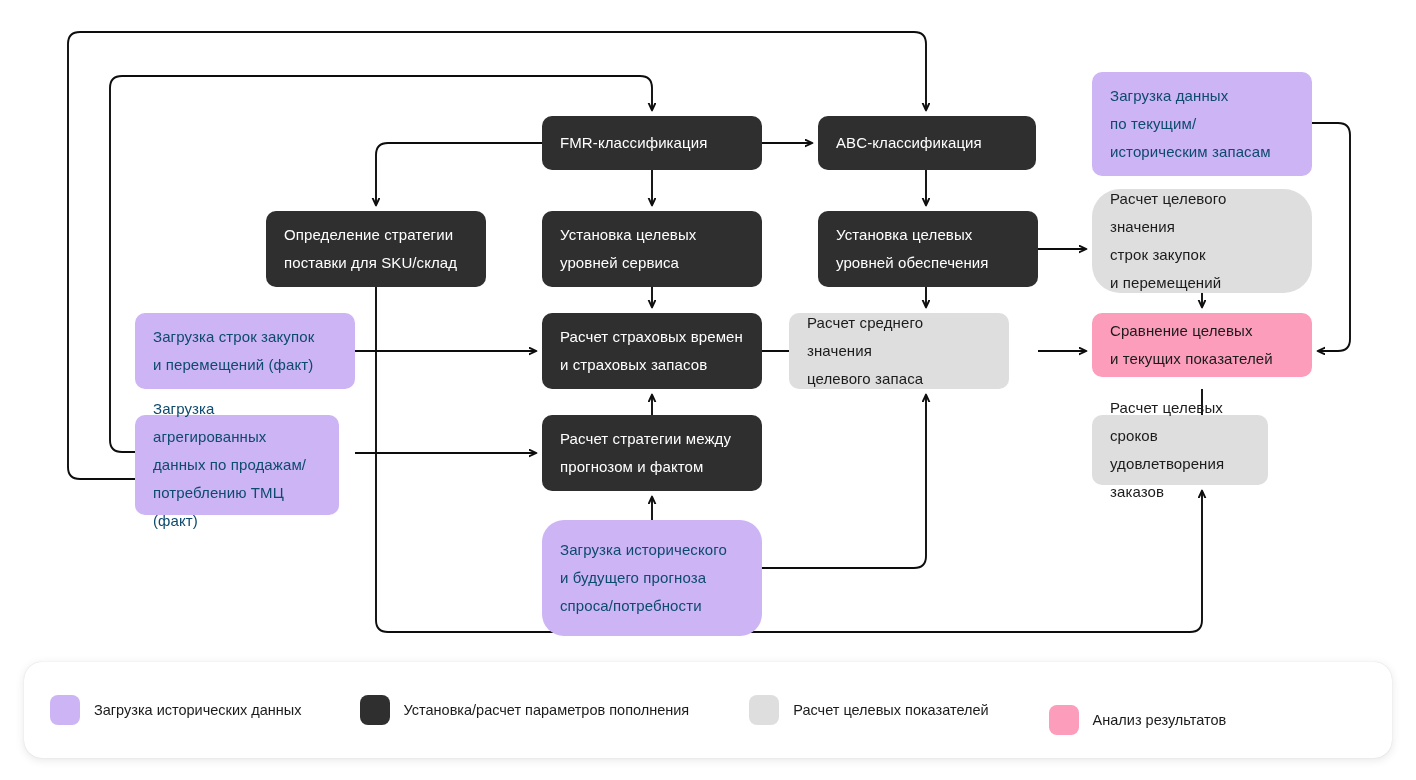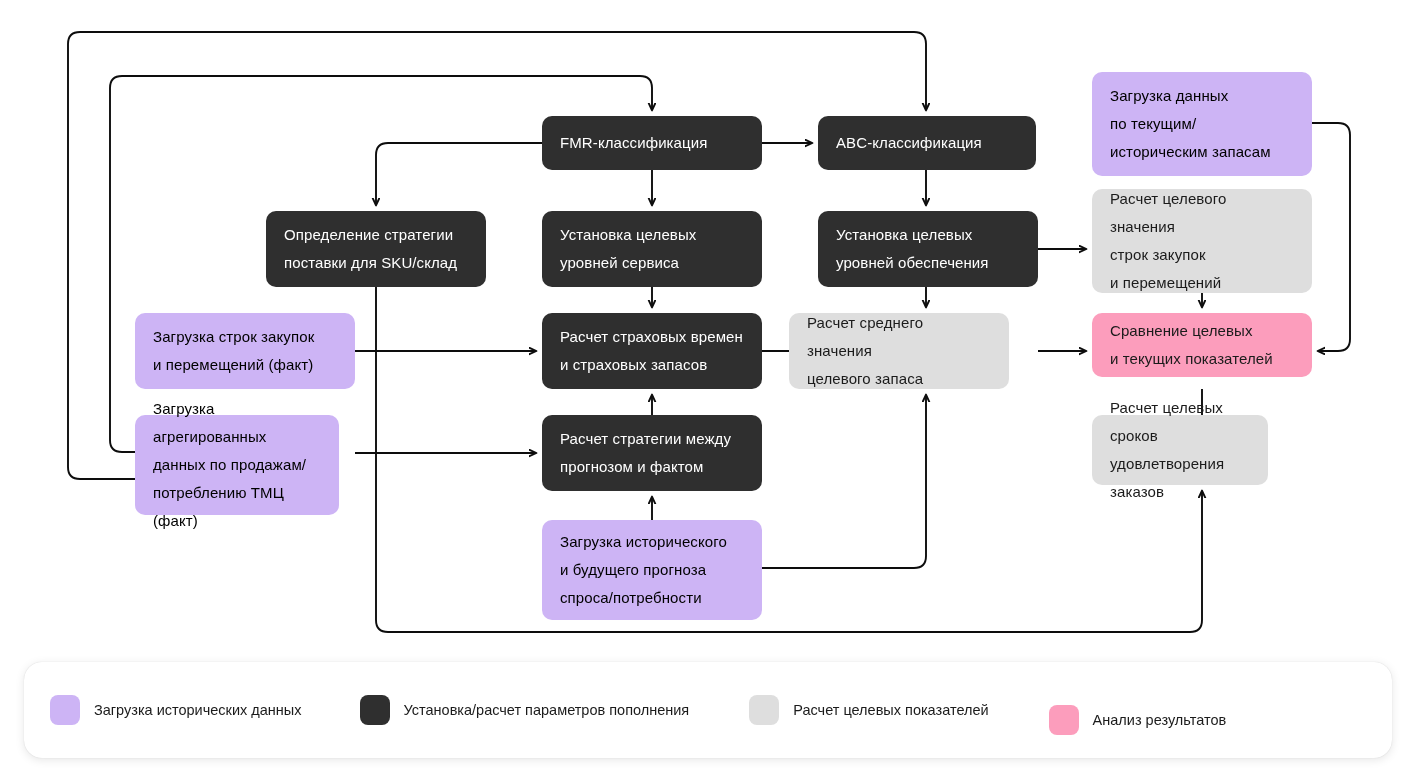--- a/index.html
+++ b/index.html
@@ -27,21 +27,21 @@
     display: flex;
     flex-direction: column;
     justify-content: center;
     padding: 0 18px;
     font-size: 15px;
     line-height: 28px;
     white-space: pre-line;
     letter-spacing: 0.1px;
   }
   .node.dark  { background: #2f2f2f; color: #ffffff; }
-  .node.purple{ background: #cdb4f5; color: #000000; }
+  .node.purple{ background: #cdb4f5; color: #0c4a6e; }
   .node.gray  { background: #dedede; color: #1b1b1b; }
   .node.pink  { background: #fc9dbc; color: #1b1b1b; }
 
   #legend {
     position: absolute;
     left: 24px;
     top: 662px;
     width: 1368px;
     height: 96px;
     background: #ffffff;
@@ -133,21 +133,21 @@
 <div class="node dark" style="left:542px; top:211px; width:220px; height:76px;">Установка целевых
 уровней сервиса</div>
 
 <div class="node dark" style="left:818px; top:211px; width:220px; height:76px;">Установка целевых
 уровней обеспечения</div>
 
 <div class="node purple" style="left:1092px; top:72px; width:220px; height:104px;">Загрузка данных
 по текущим/
 историческим запасам</div>
 
-<div class="node gray" style="left:1092px; top:189px; width:220px; height:104px;">Расчет целевого значения
+<div class="node gray" style="left:1092px; top:189px; width:220px; height:104px;border-radius:28px;">Расчет целевого значения
 строк закупок
 и перемещений</div>
 
 <div class="node purple" style="left:135px; top:313px; width:220px; height:76px;">Загрузка строк закупок
 и перемещений (факт)</div>
 
 <div class="node dark" style="left:542px; top:313px; width:220px; height:76px;">Расчет страховых времен
 и страховых запасов</div>
 
 <div class="node gray" style="left:789px; top:313px; width:220px; height:76px;">Расчет среднего значения
@@ -159,21 +159,21 @@
 <div class="node purple" style="left:135px; top:415px; width:204px; height:100px;">Загрузка агрегированных
 данных по продажам/
 потреблению ТМЦ (факт)</div>
 
 <div class="node dark" style="left:542px; top:415px; width:220px; height:76px;">Расчет стратегии между
 прогнозом и фактом</div>
 
 <div class="node gray" style="left:1092px; top:415px; width:176px; height:70px;">Расчет целевых сроков
 удовлетворения заказов</div>
 
-<div class="node purple" style="left:542px; top:520px; width:220px; height:100px;">Загрузка исторического
+<div class="node purple" style="left:542px; top:520px; width:220px; height:116px;border-radius:22px;">Загрузка исторического
 и будущего прогноза
 спроса/потребности</div>
 
 <div id="legend">
   <div class="legend-item">
     <span class="legend-swatch" style="background:#cdb4f5;"></span>
     <span class="legend-label">Загрузка исторических данных</span>
   </div>
   <div class="legend-item" style="margin-left:12px;">
     <span class="legend-swatch" style="background:#2f2f2f;"></span>

